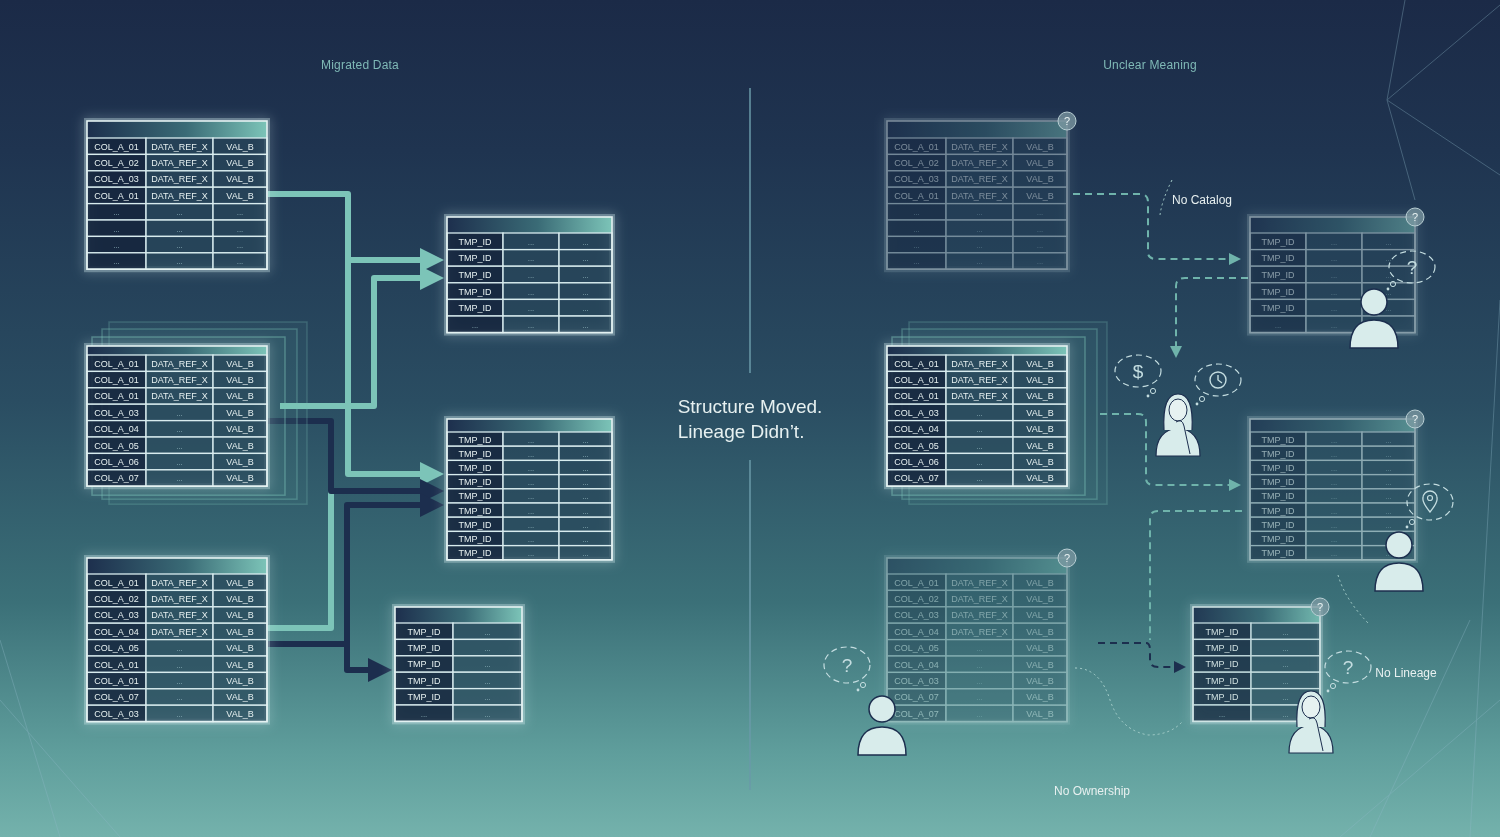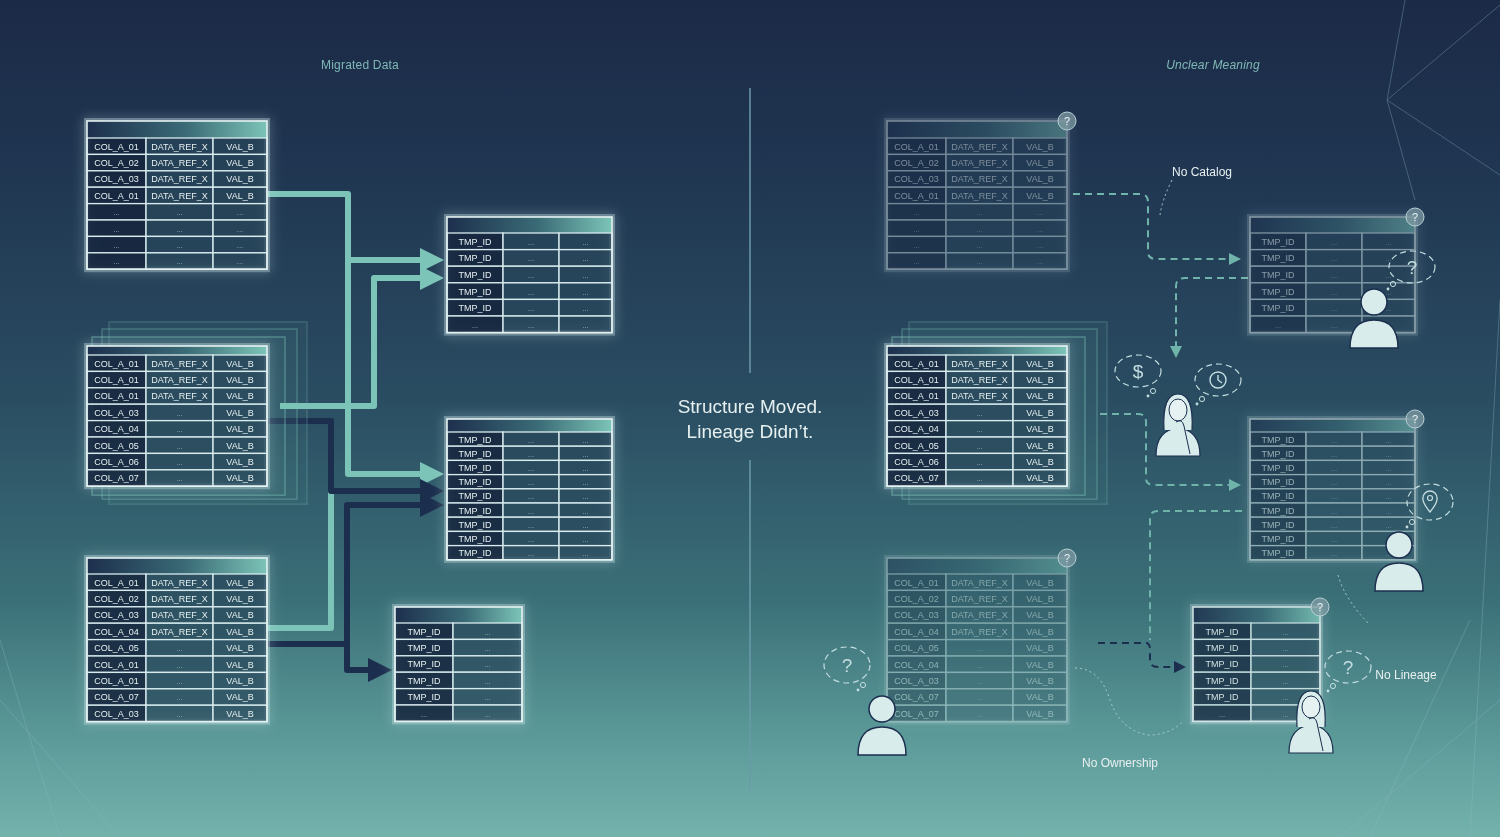--- a/index.html
+++ b/index.html
@@ -8,24 +8,24 @@
     background: linear-gradient(180deg, #1b2a47 0%, #1f3450 18%, #2a4d62 48%, #3b7078 72%, #5f9e9c 90%, #74b2ac 100%);
     position: relative;
   }
   #stage { position:absolute; left:0; top:0; width:1500px; height:837px; }
   .title {
     position:absolute; top:58px; font-size:12px; color:#7fb9b6; letter-spacing:0.2px;
     transform: translateX(-50%); white-space:nowrap;
   }
   .center-text {
     position:absolute; left:750px; top:394px; transform: translateX(-50%);
-    text-align:center; color:#e6f0f0; font-size:19px; line-height:25px; white-space:nowrap;
+    text-align:left; color:#e6f0f0; font-size:19px; line-height:25px; white-space:nowrap;
   }
   .label {
-    position:absolute; color:#e8f0f0; font-size:12px; white-space:nowrap; transform: translateX(-50%);
+    position:absolute; color:#e8f0f0; font-size:12px; white-space:nowrap; transform: translateX(-50%); margin-top: 28px;
   }
   .divider { position:absolute; left:749px; width:2px; background:#6a99a8; opacity:0.75; }
   svg text { font-family: "Liberation Sans", "DejaVu Sans", sans-serif; }
 </style>
 </head>
 <body>
 
 <svg id="stage" width="1500" height="837" viewBox="0 0 1500 837" xmlns="http://www.w3.org/2000/svg">
   <defs>
     <linearGradient id="hdrGrad" x1="0" x2="1" y1="0" y2="0">
@@ -770,22 +770,22 @@
         <path d="M858,755 Q858,727 882,727 Q906,727 906,755 Z" fill="#d8eceb" stroke="#1c2e4e" stroke-width="1.5"></path>
         <circle cx="882" cy="709" r="13" fill="#d8eceb" stroke="#1c2e4e" stroke-width="1.5"></circle>
       </g>
     </g>
 </svg>
 
 <div class="divider" style="top:88px;height:285px;"></div>
 <div class="divider" style="top:460px;height:330px;"></div>
 
 <div class="title" style="left:360px;">Migrated Data</div>
-<div class="title" style="left:1213px;font-style:italic;">Unclear Meaning</div>
+<div class="title" style="left:1150px;">Unclear Meaning</div>
 
 <div class="center-text">
   <div>Structure Moved.</div>
   <div>Lineage Didn’t.</div>
 </div>
 
 <div class="label" style="left:1202px; top:165px;">No Catalog</div>
-<div class="label" style="left:1406px; top:668px;">No Lineage</div>
-<div class="label" style="left:1120px; top:756px;">No Ownership</div>
+<div class="label" style="left:1406px; top:638px;">No Lineage</div>
+<div class="label" style="left:1092px; top:756px;">No Ownership</div>
 
 </body></html>

